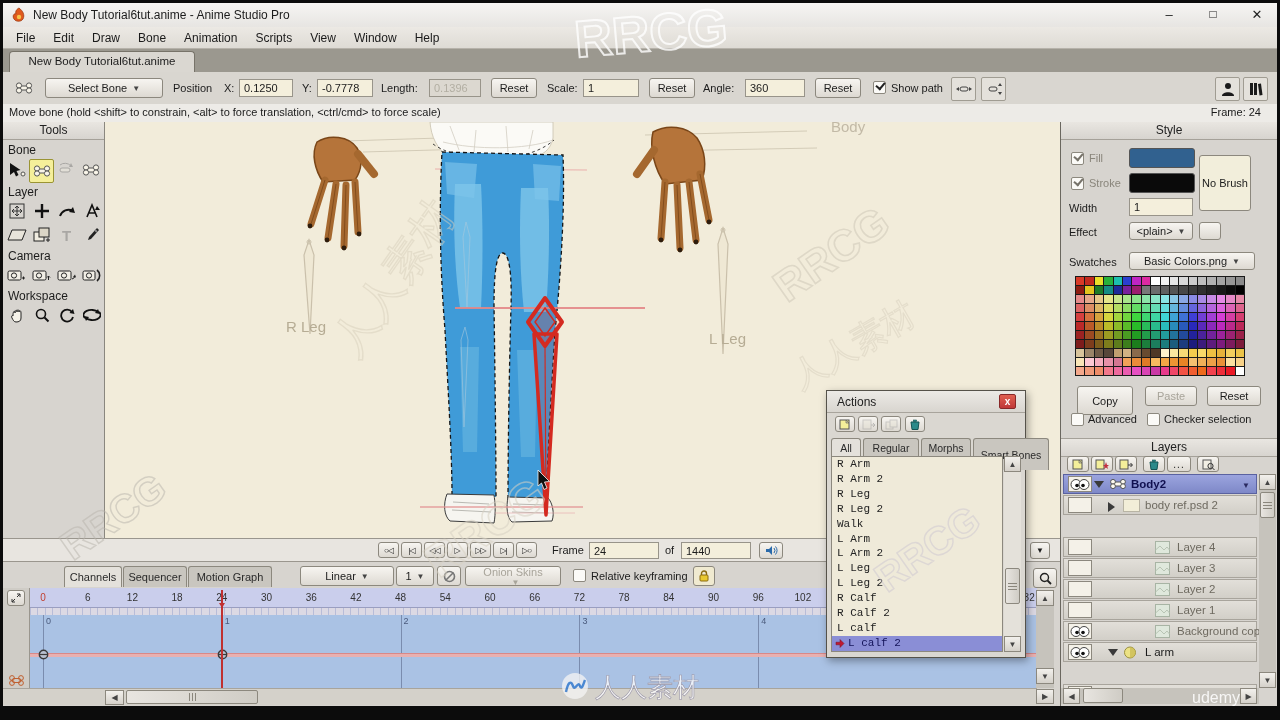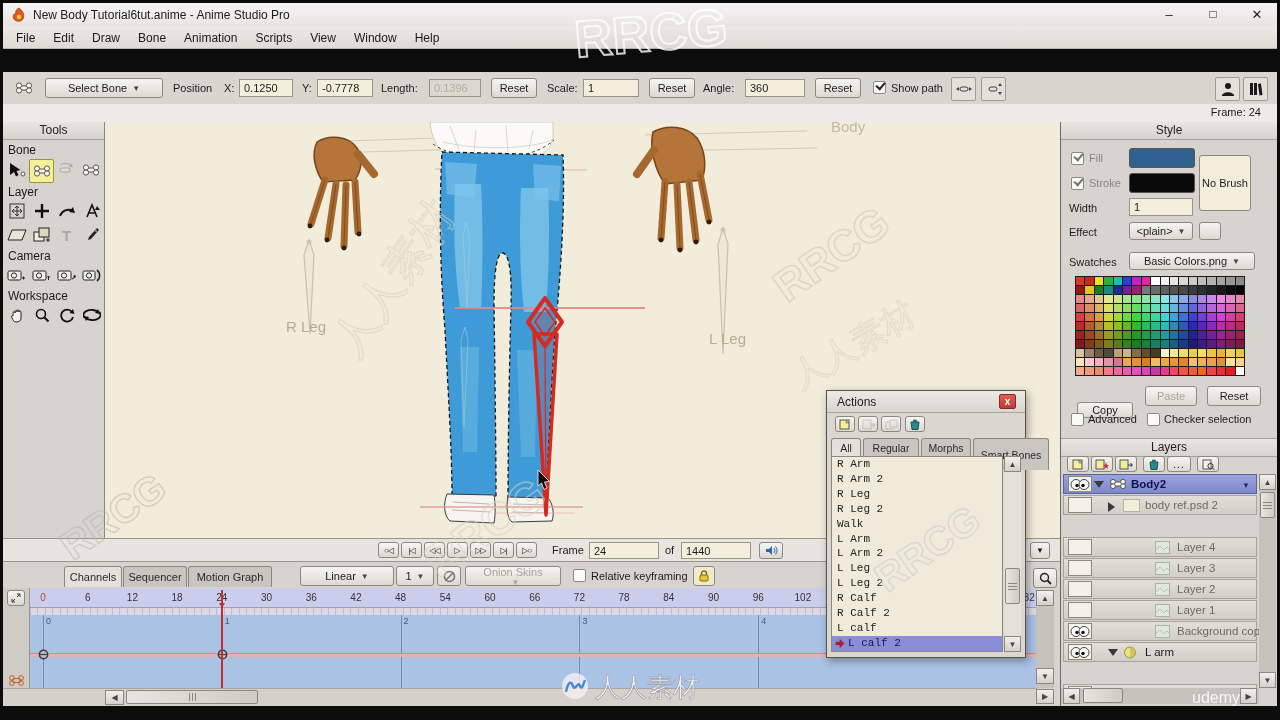--- a/index.html
+++ b/index.html
@@ -63,20 +63,25 @@
       <span style="padding: 0px 9px; font-size: 12px; color: rgb(26, 26, 26); cursor: default;">Edit</span>
       <span style="padding: 0px 9px; font-size: 12px; color: rgb(26, 26, 26); cursor: default;">Draw</span>
       <span style="padding: 0px 9px; font-size: 12px; color: rgb(26, 26, 26); cursor: default;">Bone</span>
       <span style="padding: 0px 9px; font-size: 12px; color: rgb(26, 26, 26); cursor: default;">Animation</span>
       <span style="padding: 0px 9px; font-size: 12px; color: rgb(26, 26, 26); cursor: default;">Scripts</span>
       <span style="padding: 0px 9px; font-size: 12px; color: rgb(26, 26, 26); cursor: default;">View</span>
       <span style="padding: 0px 9px; font-size: 12px; color: rgb(26, 26, 26); cursor: default;">Window</span>
       <span style="padding: 0px 9px; font-size: 12px; color: rgb(26, 26, 26); cursor: default;">Help</span>
     </div>
 
+  <div class="abs" style="left:3px;top:49px;width:1274px;height:23px;background:#9b988f;">
+    <div class="abs" style="left:6px;top:2px;width:186px;height:21px;background:#dad7d1;border:1px solid #777369;border-bottom:none;border-radius:4px 4px 0 0;box-sizing:border-box;">
+      <span style="font-size:11.5px;color:#1c1c1c;display:block;text-align:center;margin-top:3px;">New Body Tutorial6tut.anime</span>
+    </div>
+  </div>
 
   <div class="abs" style="left:3px;top:72px;width:1274px;height:32px;background:#d9d6d0;border-bottom:1px solid #a8a49c;">
     <span class="toolbtn" style="left:9px;top:5px;">
       <svg width="20" height="14">
           <rect x="5" y="5" width="10" height="4" rx="2" fill="#f8f4e8" stroke="#555"></rect>
           <circle cx="5" cy="4.5" r="2.6" fill="#f8f4e8" stroke="#555"></circle>
           <circle cx="5" cy="9.5" r="2.6" fill="#f8f4e8" stroke="#555"></circle>
           <circle cx="15" cy="4.5" r="2.6" fill="#f8f4e8" stroke="#555"></circle>
           <circle cx="15" cy="9.5" r="2.6" fill="#f8f4e8" stroke="#555"></circle>
         </svg>
@@ -122,20 +127,21 @@
     <span class="toolbtn" style="left:1240px;top:5px;border:1px solid #a09c92;border-radius:2px;background:#e4e1db;">
       <svg width="16" height="14">
           <rect x="2" y="1" width="3" height="12" fill="#1a1a1a"></rect>
           <rect x="6" y="1" width="3" height="12" fill="#1a1a1a"></rect>
           <path d="M10,2 L13,1.5 L14.5,13 L11.5,13.5 Z" fill="#1a1a1a"></path>
         </svg>
     </span>
   </div>
 
   <div class="abs" style="left:3px;top:104px;width:1274px;height:18px;background:#edebe7;border-bottom:1px solid #aaa69e;">
+    <span class="abs" style="left:6px;top:2px;font-size:11px;color:#1a1a1a;">Move bone (hold &lt;shift&gt; to constrain, &lt;alt&gt; to force translation, &lt;ctrl/cmd&gt; to force scale)</span>
     <span class="abs" style="right:16px;top:2px;font-size:11px;color:#1a1a1a;">Frame: 24</span>
   </div>
 
   <div class="abs" style="left:3px;top:122px;width:102px;height:416px;background:#d7d4cf;border-right:1px solid #8a877f;box-sizing:border-box;">
     <div class="hdr" style="top:0;">Tools</div>
     <span class="panel-lbl" style="left:5px;top:21px;">Bone</span>
     <div class="abs" style="left:0;top:36px;width:100%;height:26px;">
       <span class="toolbtn" style="left:2px;top:1px;">
           <svg width="20" height="18">
             <path d="M3,2 L3,14 L7,11 L9,15.5 L11.5,14 L9.5,10 L13.5,9 Z" fill="#111"></path>
@@ -607,21 +613,21 @@
         <div style="height: 8px; background: rgb(232, 58, 140);"></div>
         <div style="height: 8px; background: rgb(240, 70, 104);"></div>
         <div style="height: 8px; background: rgb(242, 82, 68);"></div>
         <div style="height: 8px; background: rgb(240, 94, 48);"></div>
         <div style="height: 8px; background: rgb(238, 106, 28);"></div>
         <div style="height: 8px; background: rgb(242, 65, 78);"></div>
         <div style="height: 8px; background: rgb(238, 45, 58);"></div>
         <div style="height: 8px; background: rgb(234, 25, 38);"></div>
         <div style="height: 8px; background: rgb(255, 255, 255);"></div>
       </div>
-    <div class="btn" style="left:16px;top:264px;width:56px;height:16px;margin-top:16px;">
+    <div class="btn" style="left:16px;top:264px;width:56px;height:29px;">
         <span>Copy</span>
       </div>
     <div class="btn dis" style="left:84px;top:264px;width:52px;height:20px;">
         <span>Paste</span>
       </div>
     <div class="btn" style="left:146px;top:264px;width:54px;height:20px;">
         <span>Reset</span>
       </div>
     <span class="chk" style="left:10px;top:291px;"></span>
     <span class="lbl" style="left:27px;top:291px;">Advanced</span>

